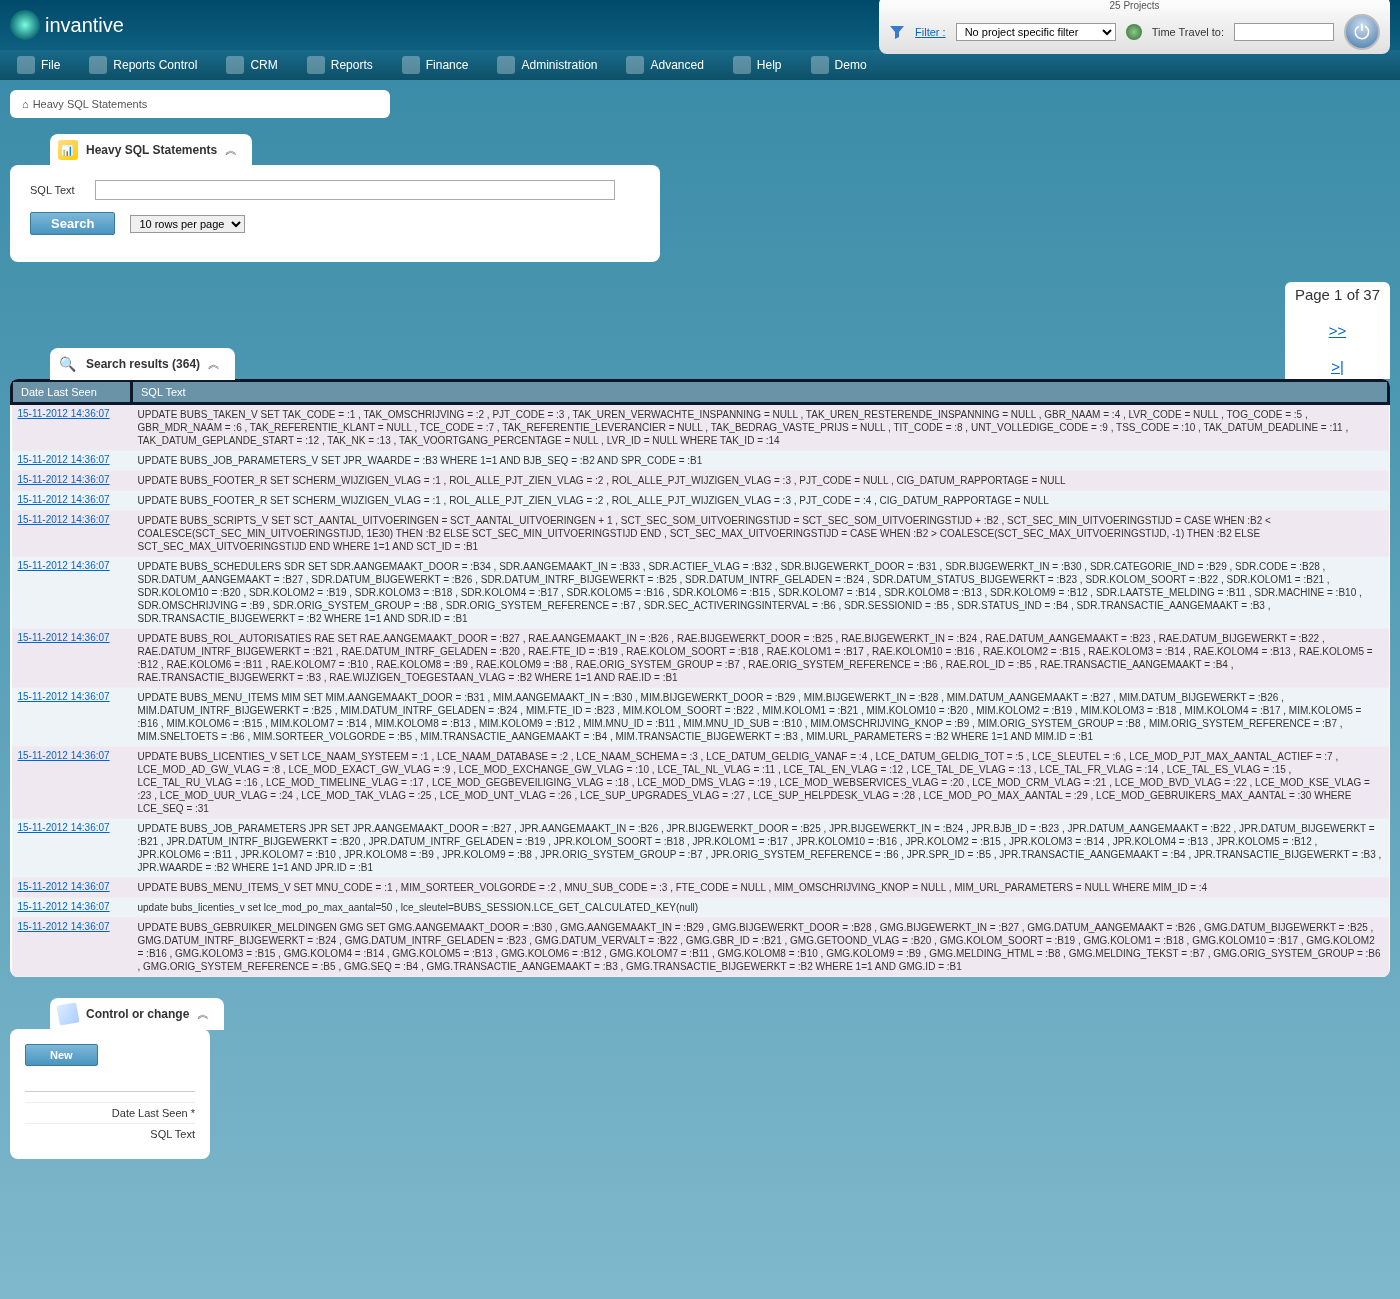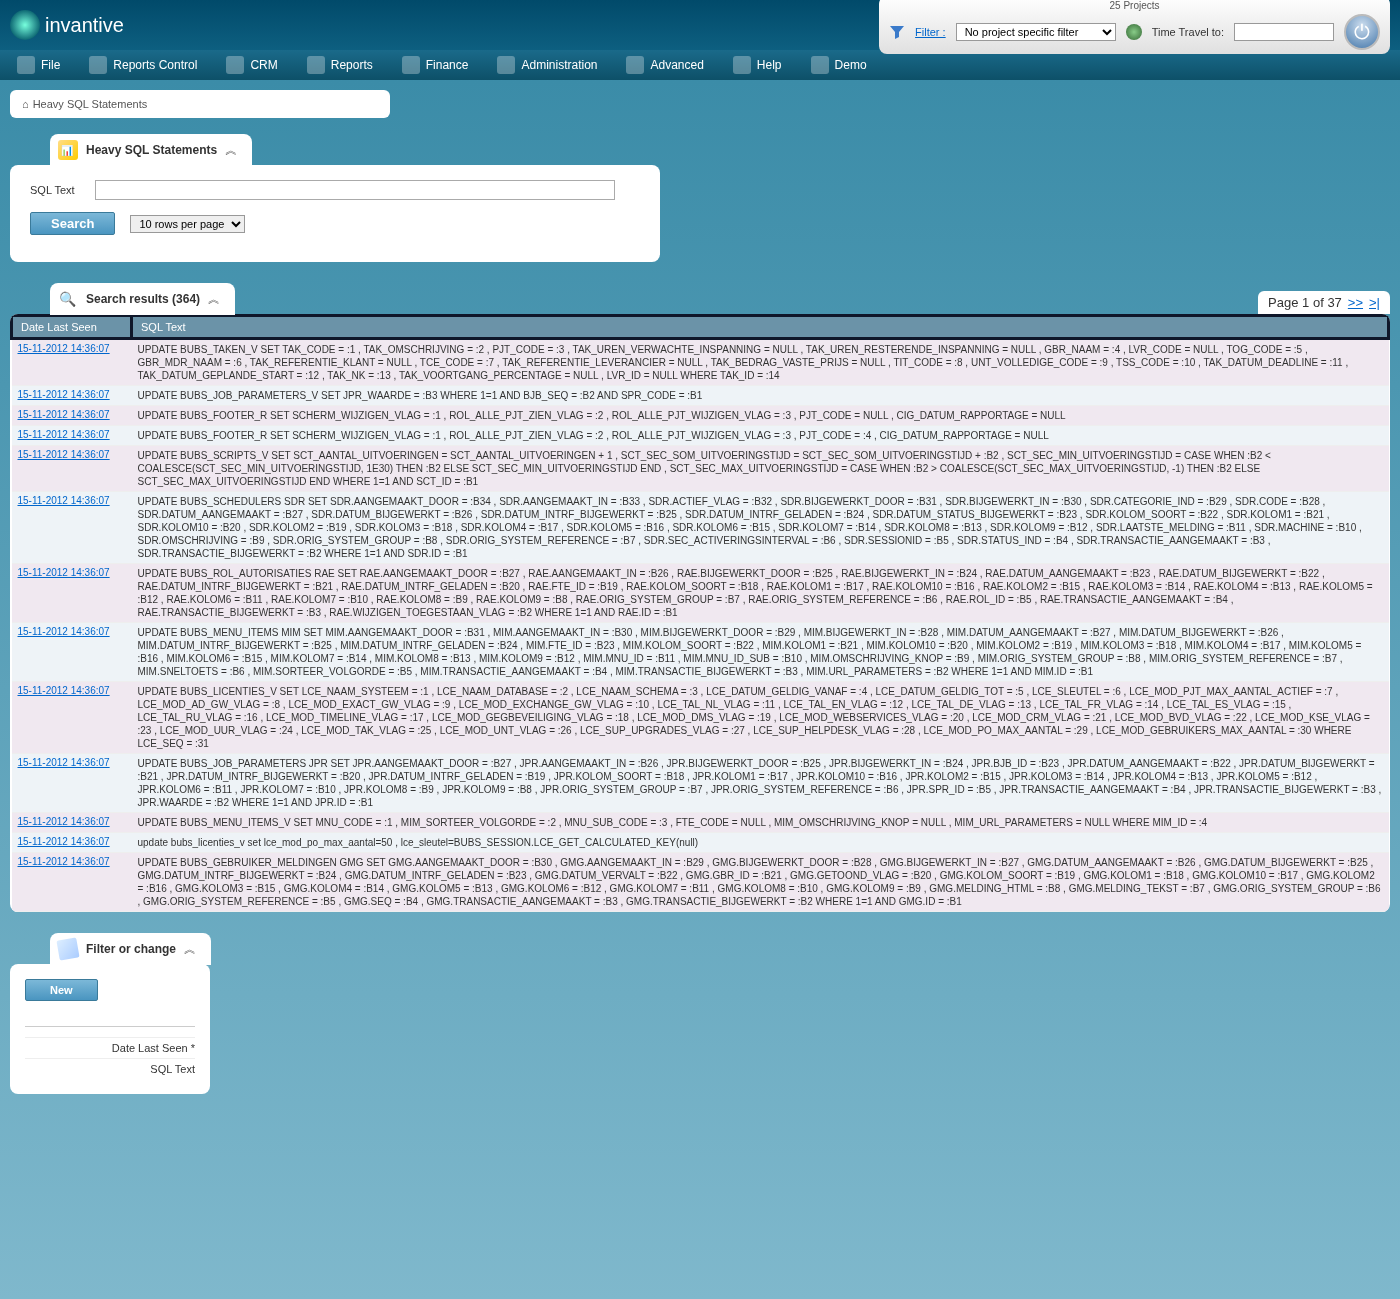--- a/index.html
+++ b/index.html
@@ -184,25 +184,26 @@
 }
 .results-header {
   display: flex;
   justify-content: space-between;
   align-items: flex-end;
 }
 .pager {
   background: #fff;
   border-radius: 6px 6px 0 0;
   padding: 4px 10px;
-  font-size: 13px;
+  font-size: 15px;
   color: #333;
   display: flex;
   align-items: center;
-  gap: 6px;
+  gap: 19px;
+  flex-direction: column;
 }
 .pager-link { color: #06c; text-decoration: underline; cursor: pointer; }
 .results-table {
   width: 100%;
   border-collapse: collapse;
   background: #fff;
 }
 .results-table th {
   background: #6b93a8;
   color: #fff;
@@ -454,21 +455,21 @@
               <td class="sql-cell">UPDATE BUBS_GEBRUIKER_MELDINGEN GMG SET GMG.AANGEMAAKT_DOOR = :B30 , GMG.AANGEMAAKT_IN = :B29 , GMG.BIJGEWERKT_DOOR = :B28 , GMG.BIJGEWERKT_IN = :B27 , GMG.DATUM_AANGEMAAKT = :B26 , GMG.DATUM_BIJGEWERKT = :B25 , GMG.DATUM_INTRF_BIJGEWERKT = :B24 , GMG.DATUM_INTRF_GELADEN = :B23 , GMG.DATUM_VERVALT = :B22 , GMG.GBR_ID = :B21 , GMG.GETOOND_VLAG = :B20 , GMG.KOLOM_SOORT = :B19 , GMG.KOLOM1 = :B18 , GMG.KOLOM10 = :B17 , GMG.KOLOM2 = :B16 , GMG.KOLOM3 = :B15 , GMG.KOLOM4 = :B14 , GMG.KOLOM5 = :B13 , GMG.KOLOM6 = :B12 , GMG.KOLOM7 = :B11 , GMG.KOLOM8 = :B10 , GMG.KOLOM9 = :B9 , GMG.MELDING_HTML = :B8 , GMG.MELDING_TEKST = :B7 , GMG.ORIG_SYSTEM_GROUP = :B6 , GMG.ORIG_SYSTEM_REFERENCE = :B5 , GMG.SEQ = :B4 , GMG.TRANSACTIE_AANGEMAAKT = :B3 , GMG.TRANSACTIE_BIJGEWERKT = :B2 WHERE 1=1 AND GMG.ID = :B1</td>
             </tr>
           </tbody>
       </table>
     </div>
   </div>
 
   <div class="panel-wrap create-panel">
     <div class="panel-tab">
       <span class="paper-icon"></span>
-      <span class="panel-tab-title">Filter or change</span>
+      <span class="panel-tab-title">Control or change</span>
       <span class="collapse-icon">︽</span>
     </div>
     <div class="create-body">
       <button class="new-btn">New</button>
       <hr class="hr-sep">
       <div class="field-row">Date Last Seen *</div>
       <div class="field-row">SQL Text</div>
     </div>
   </div>
 

